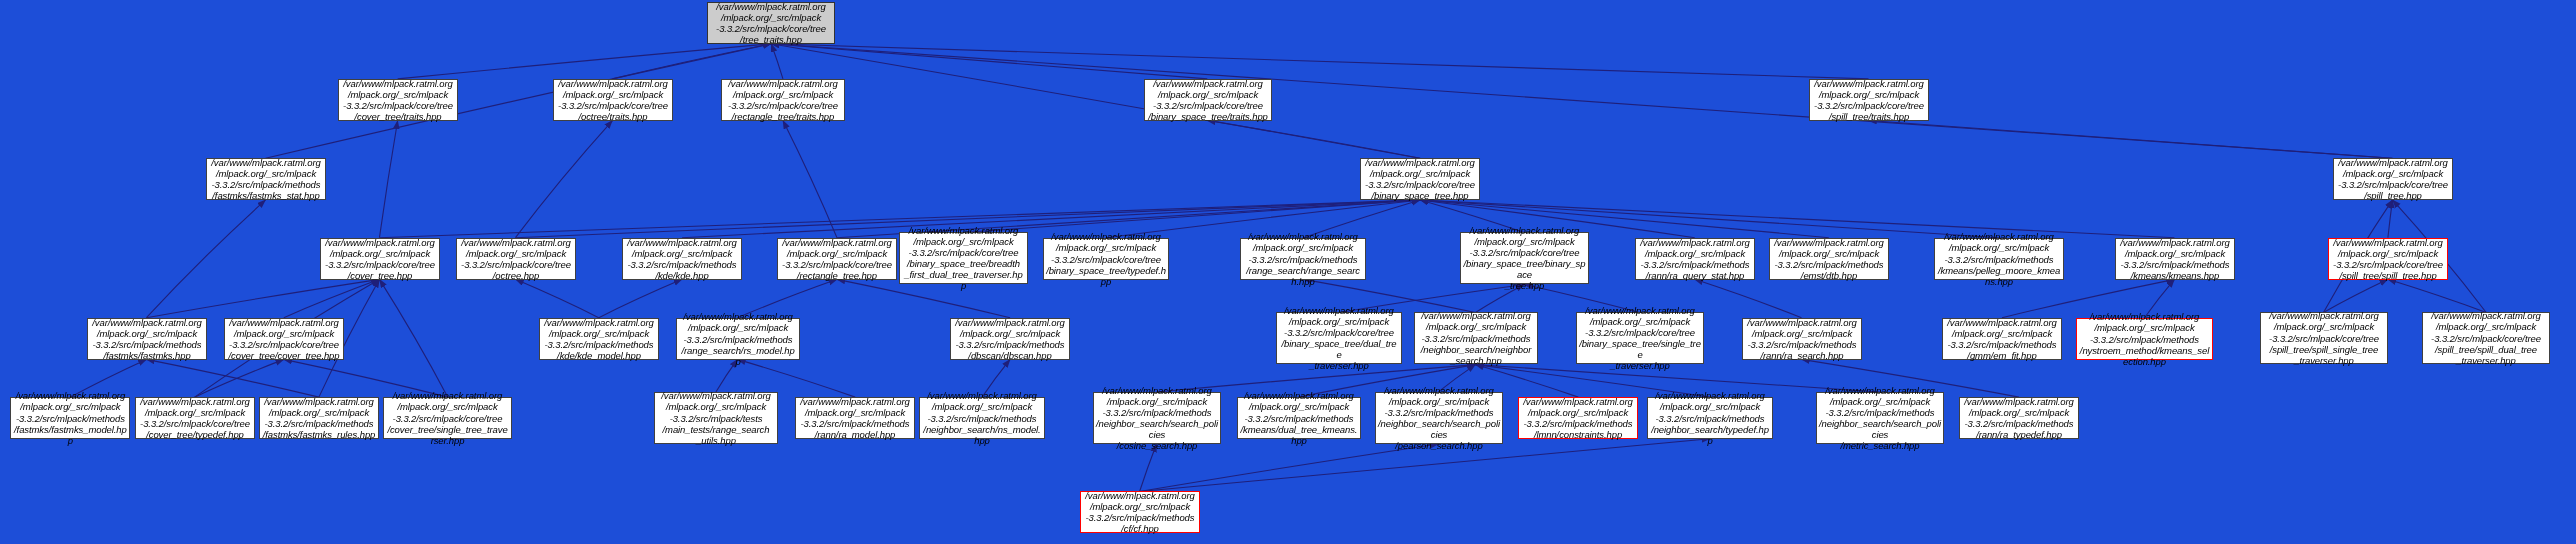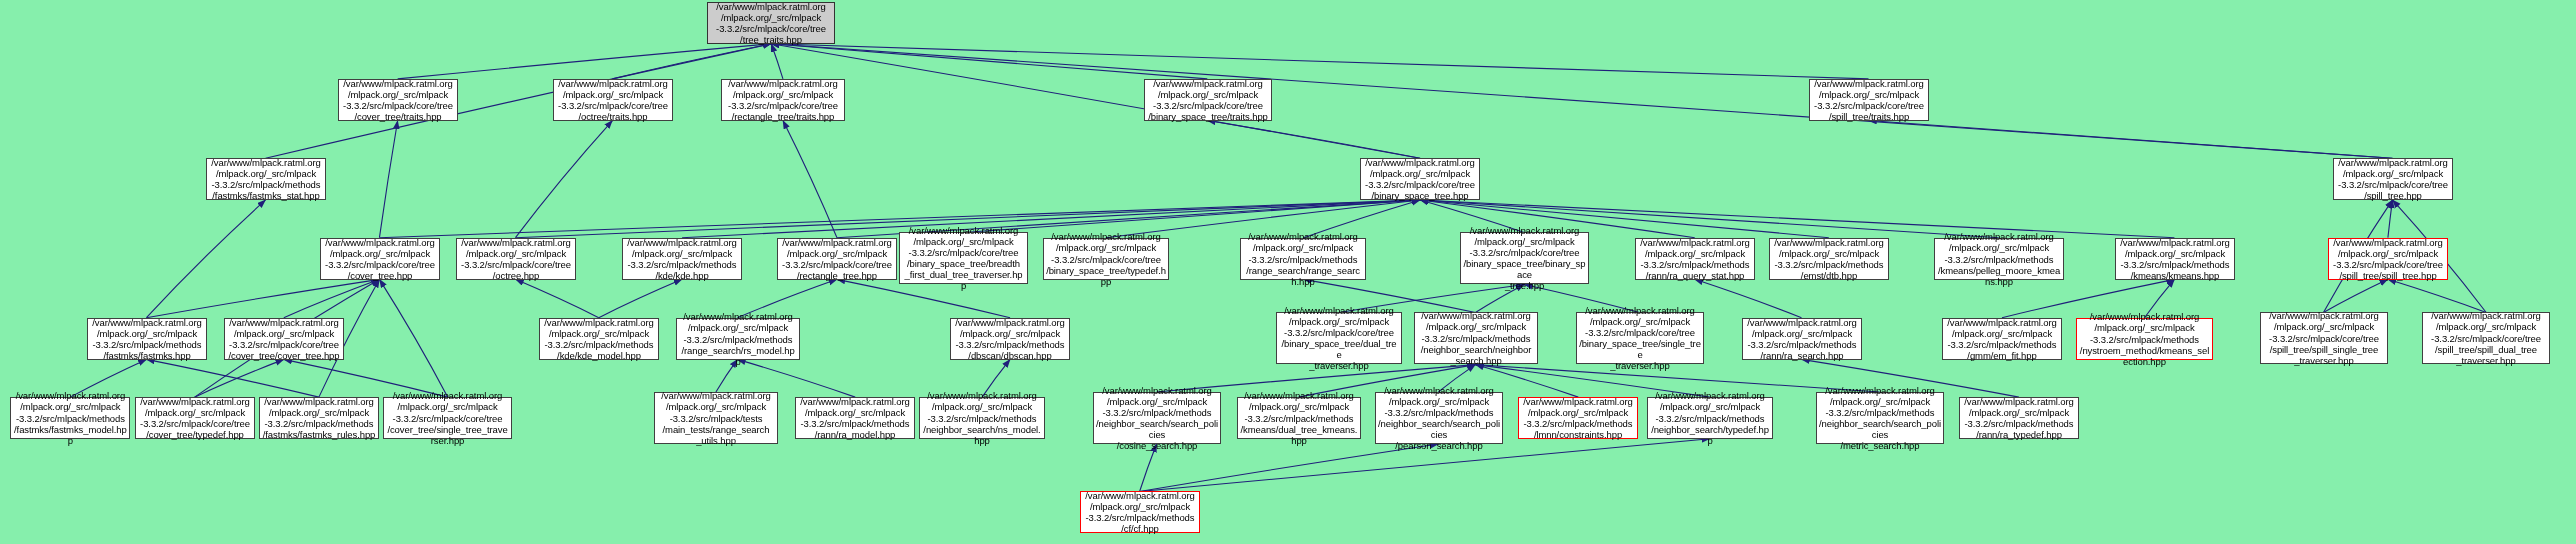--- a/index.html
+++ b/index.html
@@ -4,23 +4,24 @@
 <style>
   html, body {
     margin: 0;
     padding: 0;
     background: #ffffff;
   }
   #graph {
     position: relative;
     width: 2576px;
     height: 545px;
-    background: #86efac;
+    background: #1d4ed8;
     font-family: "Liberation Sans", sans-serif;
     overflow: hidden;
+    font-style: italic;
   }
   #edges {
     position: absolute;
     left: 0;
     top: 0;
     width: 2576px;
     height: 545px;
     pointer-events: none;
   }
   .node {

